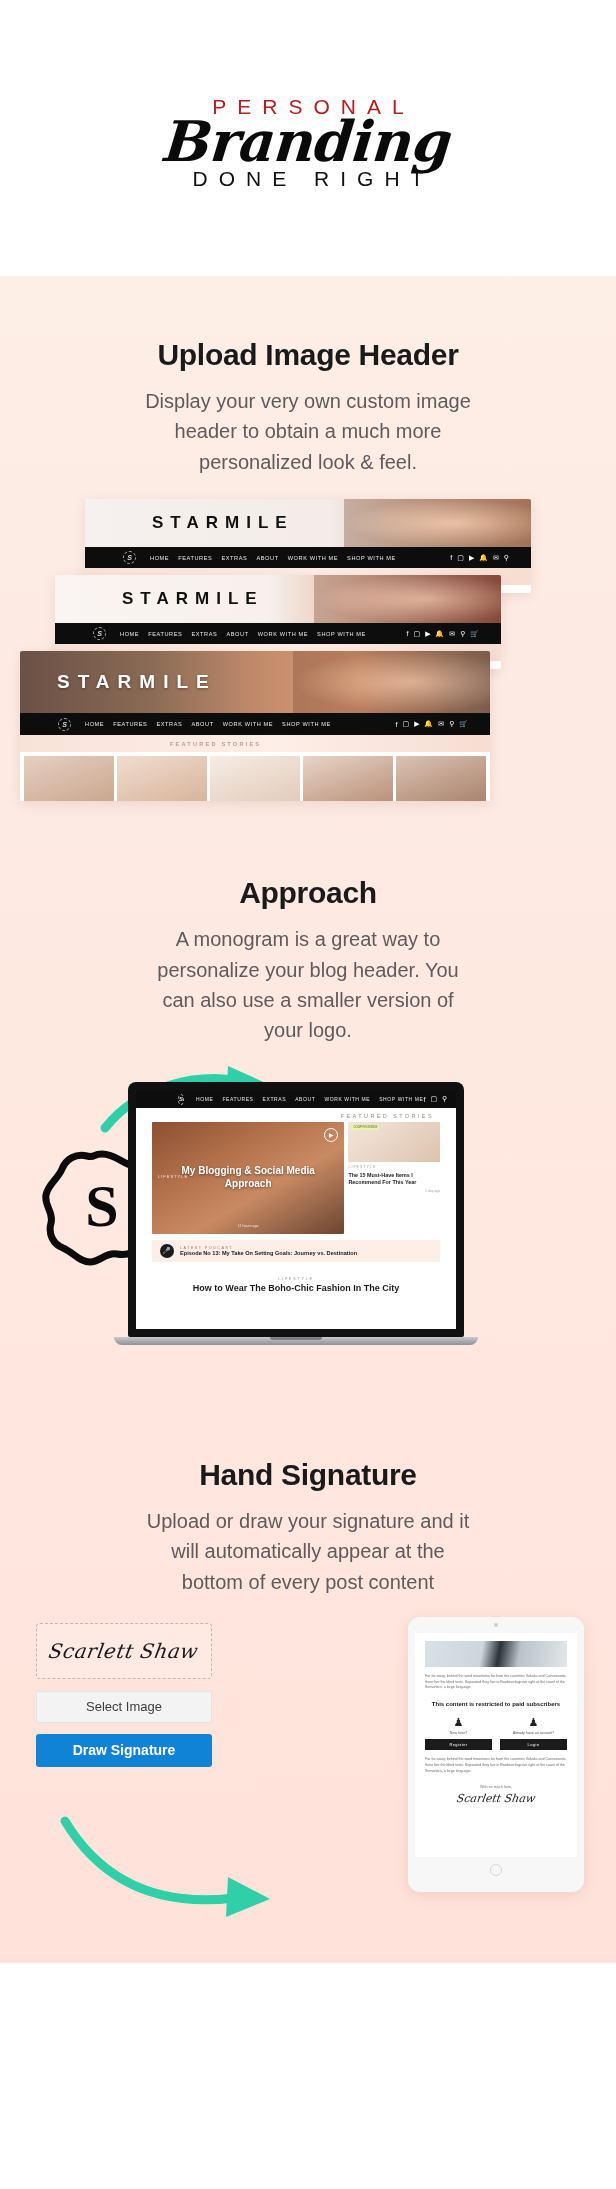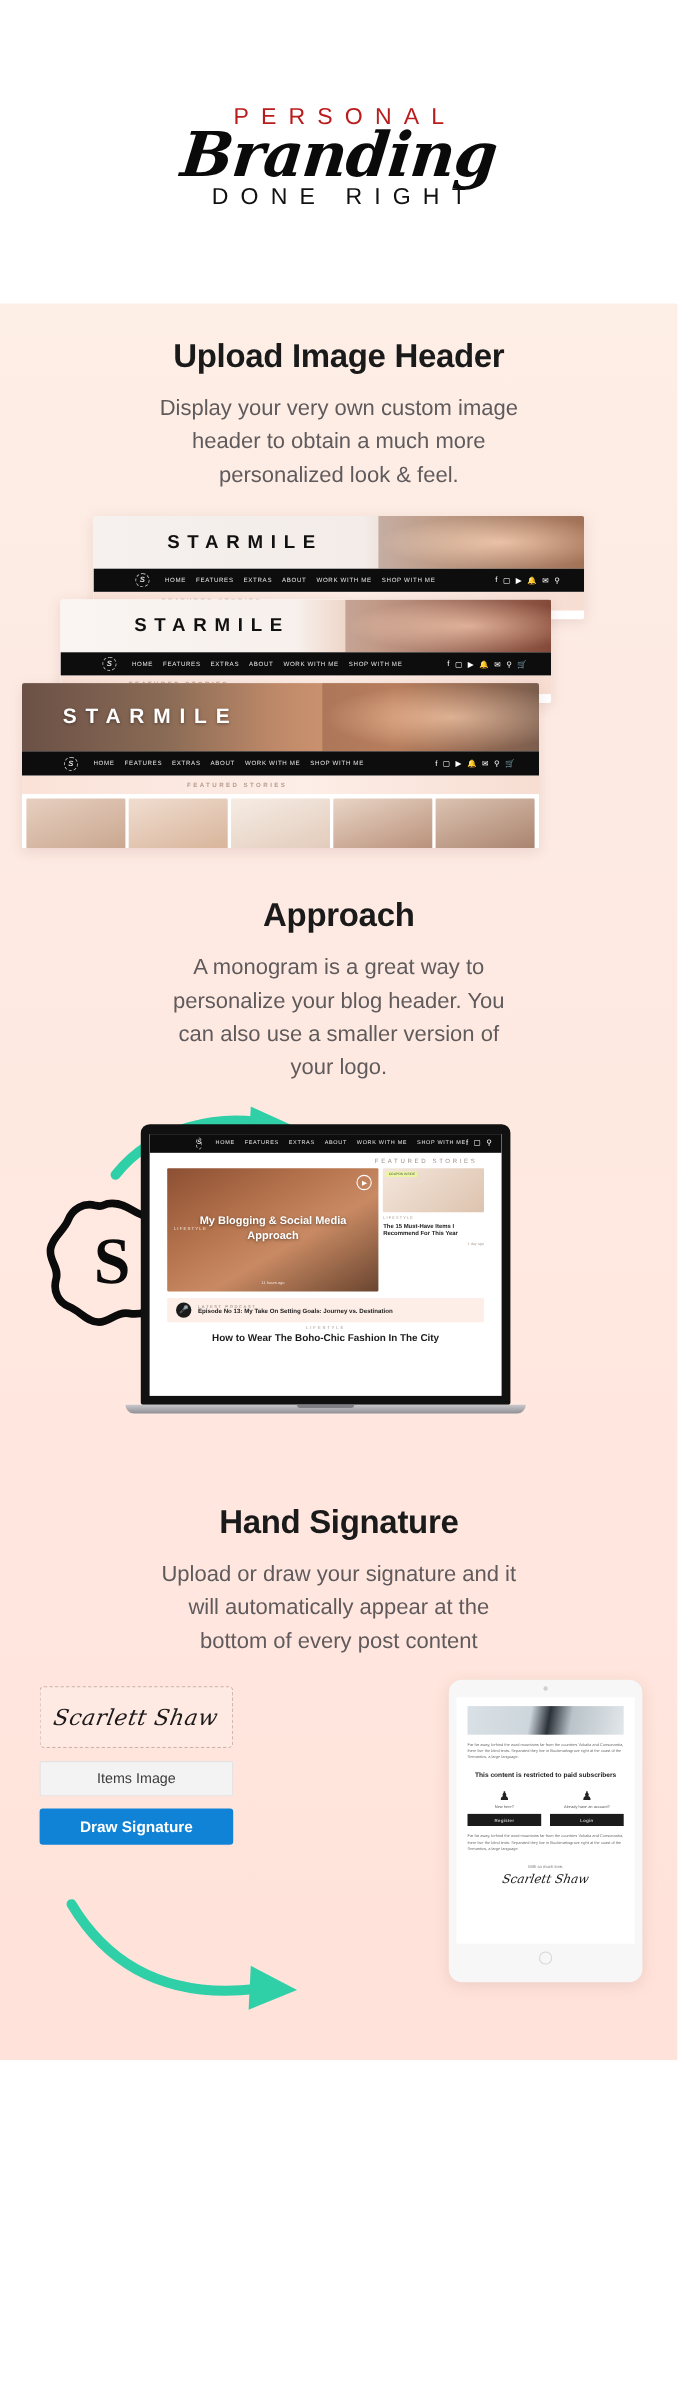--- a/index.html
+++ b/index.html
@@ -55,21 +55,21 @@
   .pink {
     background: linear-gradient(180deg,#fdeee6 0%, #fdeae2 30%, #ffe8e0 60%, #ffe2da 100%);
     padding-bottom: 40px;
   }
   .section-title {
     text-align: center;
     font-size: 30px;
     font-weight: bold;
     color: #1a1a1a;
     letter-spacing: -0.3px;
-    padding-top: 32px;
+    padding-top: 62px;
   }
   .section-desc {
     text-align: center;
     font-size: 20px;
     line-height: 1.52;
     color: #5f5a5c;
     max-width: 330px;
     margin: 14px auto 0;
     font-weight: 300;
   }
@@ -179,21 +179,21 @@
   .side-img .coupon { position:absolute; left:3px; top:3px; background:#eaf7a0; font-size:3px; padding:1px 2px; color:#555; line-height:1.1;}
   .side-tag { font-size: 3.6px; letter-spacing: 1px; color: #a99a92; }
   .side-ttl { font-size: 5.4px; font-weight: bold; color: #222; line-height: 1.3; }
   .side-ago { font-size: 3.4px; color: #b0a49d; text-align: right; }
   .lap-pod {
     margin: 6px 16px 0; background: #fdeee7; display: flex; align-items: center; gap: 6px; padding: 4px 8px; border-radius: 1px;
   }
   .pod-icon { width: 14px; height: 14px; border-radius: 50%; background: #1b1b1b; color: #fff; font-size: 7px; display: flex; align-items: center; justify-content: center; }
   .pod-lbl { font-size: 3.8px; letter-spacing: 1.4px; color: #8d7f79; }
   .pod-ttl { font-size: 5.6px; font-weight: bold; color: #1c1c1c; }
-  .lap-last { text-align: center; margin-top: 2px; }
+  .lap-last { text-align: center; margin-top: 14px; }
   .lap-last .lbl { font-size: 4px; letter-spacing: 1.6px; color: #a4968f; }
   .lap-last .ttl { font-size: 9px; font-weight: bold; color: #1b1b1b; line-height: 1.3; margin-top: 2px; }
   .laptop-base {
     height: 8px; background: linear-gradient(180deg,#c9c9cd,#8f8f95);
     border-radius: 0 0 8px 8px; margin: 0 -14px; position: relative;
   }
   .laptop-base::after{ content:""; position:absolute; left:50%; top:0; transform:translateX(-50%); width:52px; height:3px; background:#7e7e85; border-radius:0 0 4px 4px;}
 
   
   .sig-wrap { position: relative; margin-top: 26px; height: 300px; }
@@ -436,21 +436,21 @@
 
     <div class="section-title">Hand Signature</div>
     <div class="section-desc">Upload or draw your signature and it will automatically appear at the bottom of every post content</div>
 
     <div class="sig-wrap">
 
       <div class="sig-left">
         <div class="sig-box">
           <span class="sig-name">Scarlett Shaw</span>
         </div>
-        <div class="sig-select">Items Image</div>
+        <div class="sig-select">Select Image</div>
         <div class="sig-draw">Draw Signature</div>
       </div>
 
       <svg class="arrow-sig" width="230" height="110" viewBox="0 0 230 110">
         <path d="M5 10 C 50 85, 120 95, 182 86" stroke="#2fcfa8" stroke-width="9" fill="none" stroke-linecap="round"></path>
         <path d="M168 66 L210 88 L166 106 Z" fill="#2fcfa8"></path>
       </svg>
 
       <div class="tablet">
         <div class="tablet-cam"></div>

